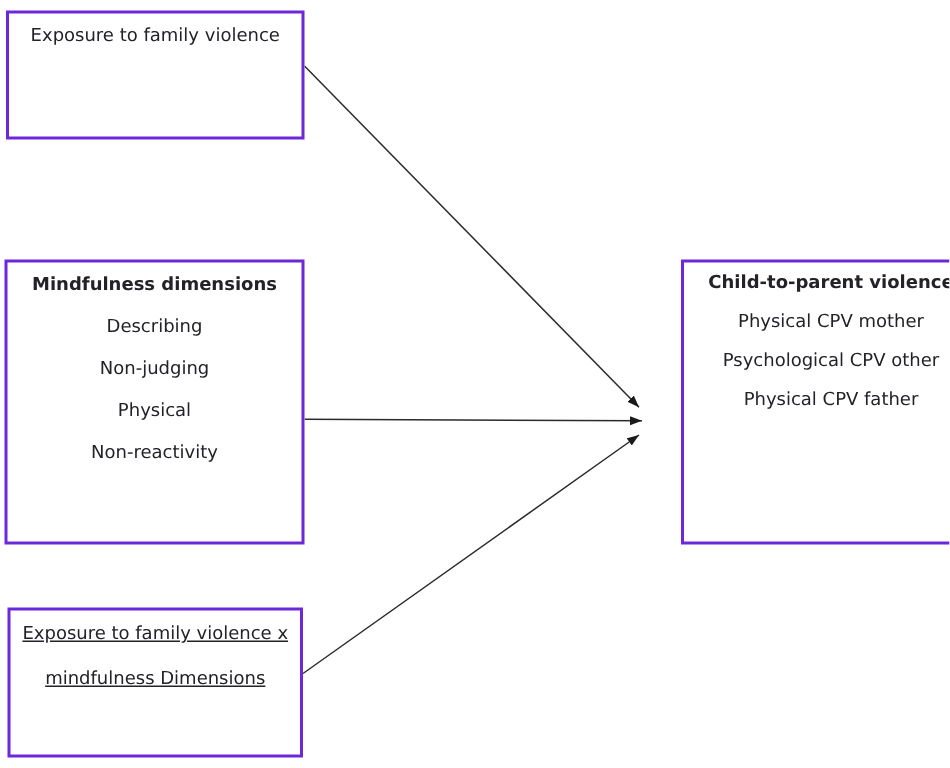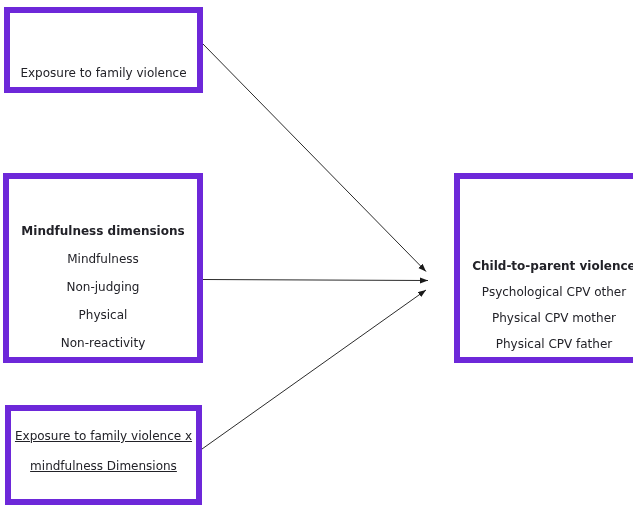--- a/index.html
+++ b/index.html
@@ -13,26 +13,26 @@
     height: 512px;
     background: #ffffff;
     font-family: "DejaVu Sans", "Liberation Sans", sans-serif;
     color: #222228;
     font-size: 12px;
     overflow: hidden;
   }
   .box {
     position: absolute;
     box-sizing: border-box;
-    border: 6px solid #6d28d9;
+    border: 2px solid #6d28d9;
     background: #ffffff;
     display: flex;
     flex-direction: column;
     align-items: center;
-    justify-content: flex-end;
+    justify-content: flex-start;
     text-align: center;
   }
   .box .line {
     line-height: 28px;
     white-space: nowrap;
   }
   .box .title {
     font-weight: bold;
   }
   #box-exposure   { left: 4px;   top: 7px;   width: 199px; height: 86px;  }
@@ -63,31 +63,31 @@
     <line x1="203" y1="279.5" x2="428" y2="280.5" stroke="#2b2b2b" stroke-width="1" marker-end="url(#arrowhead)"></line>
     <line x1="202" y1="449" x2="426" y2="290" stroke="#2b2b2b" stroke-width="1" marker-end="url(#arrowhead)"></line>
   </svg>
 
   <div class="box" id="box-exposure">
     <div class="line">Exposure to family violence</div>
   </div>
 
   <div class="box" id="box-mindfulness">
     <div class="line title">Mindfulness dimensions</div>
-    <div class="line">Mindfulness</div>
+    <div class="line">Describing</div>
     <div class="line">Non-judging</div>
     <div class="line">Physical</div>
     <div class="line">Non-reactivity</div>
   </div>
 
   <div class="box" id="box-interaction">
     <div class="line">Exposure to family violence x</div>
     <div class="line">mindfulness Dimensions</div>
   </div>
 
   <div class="box" id="box-cpv">
     <div class="line title">Child-to-parent violence</div>
+    <div class="line">Physical CPV mother</div>
     <div class="line">Psychological CPV other</div>
-    <div class="line">Physical CPV mother</div>
     <div class="line">Physical CPV father</div>
   </div>
 
 </div>
 
 </body></html>

